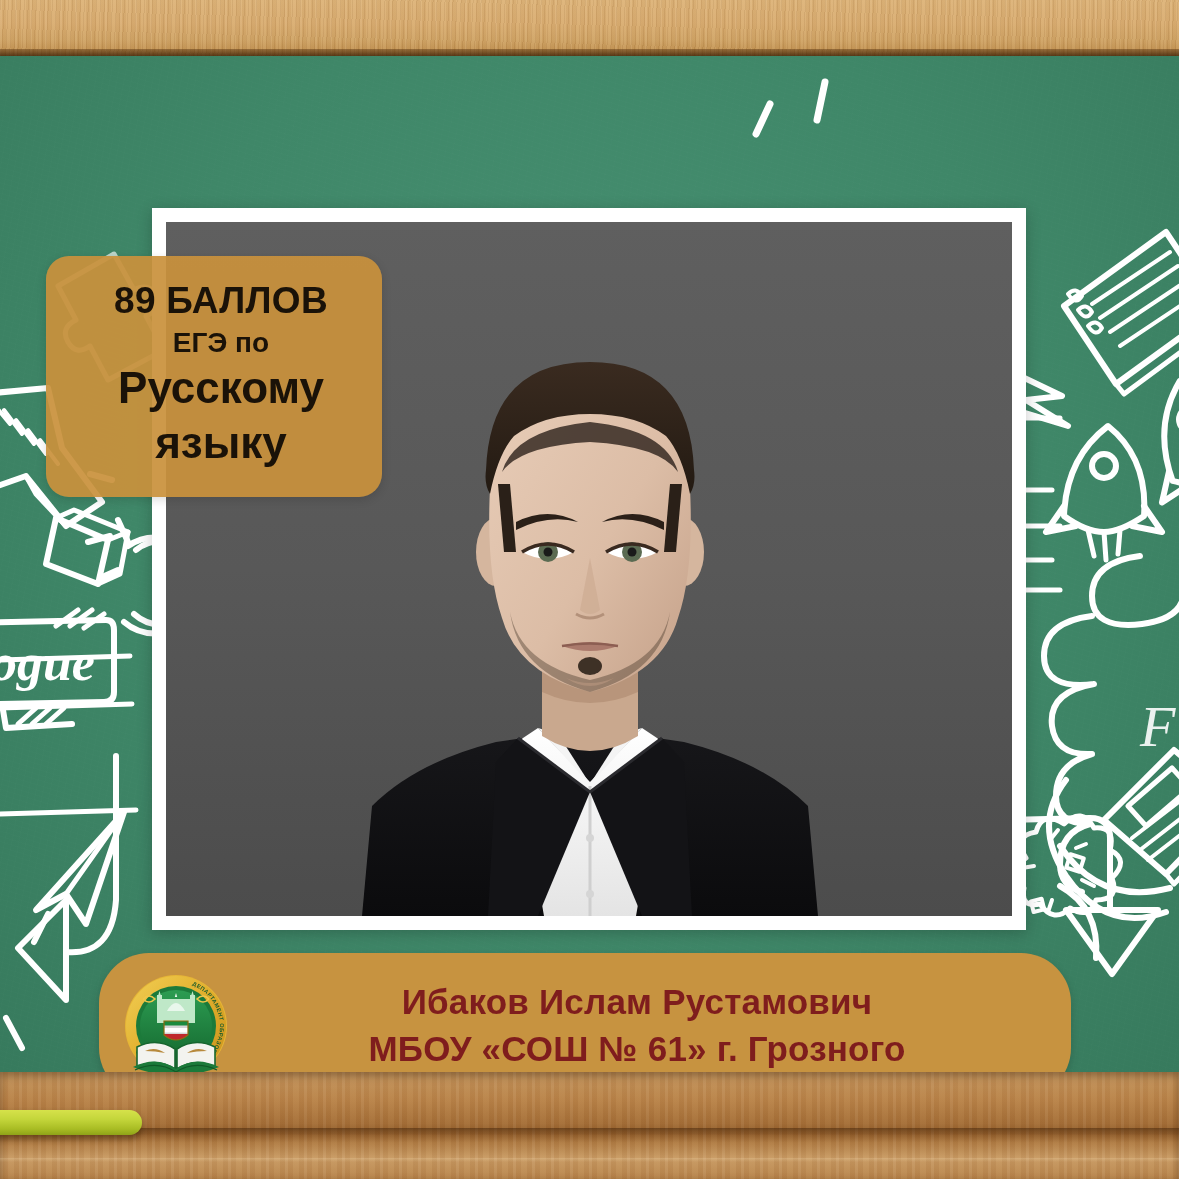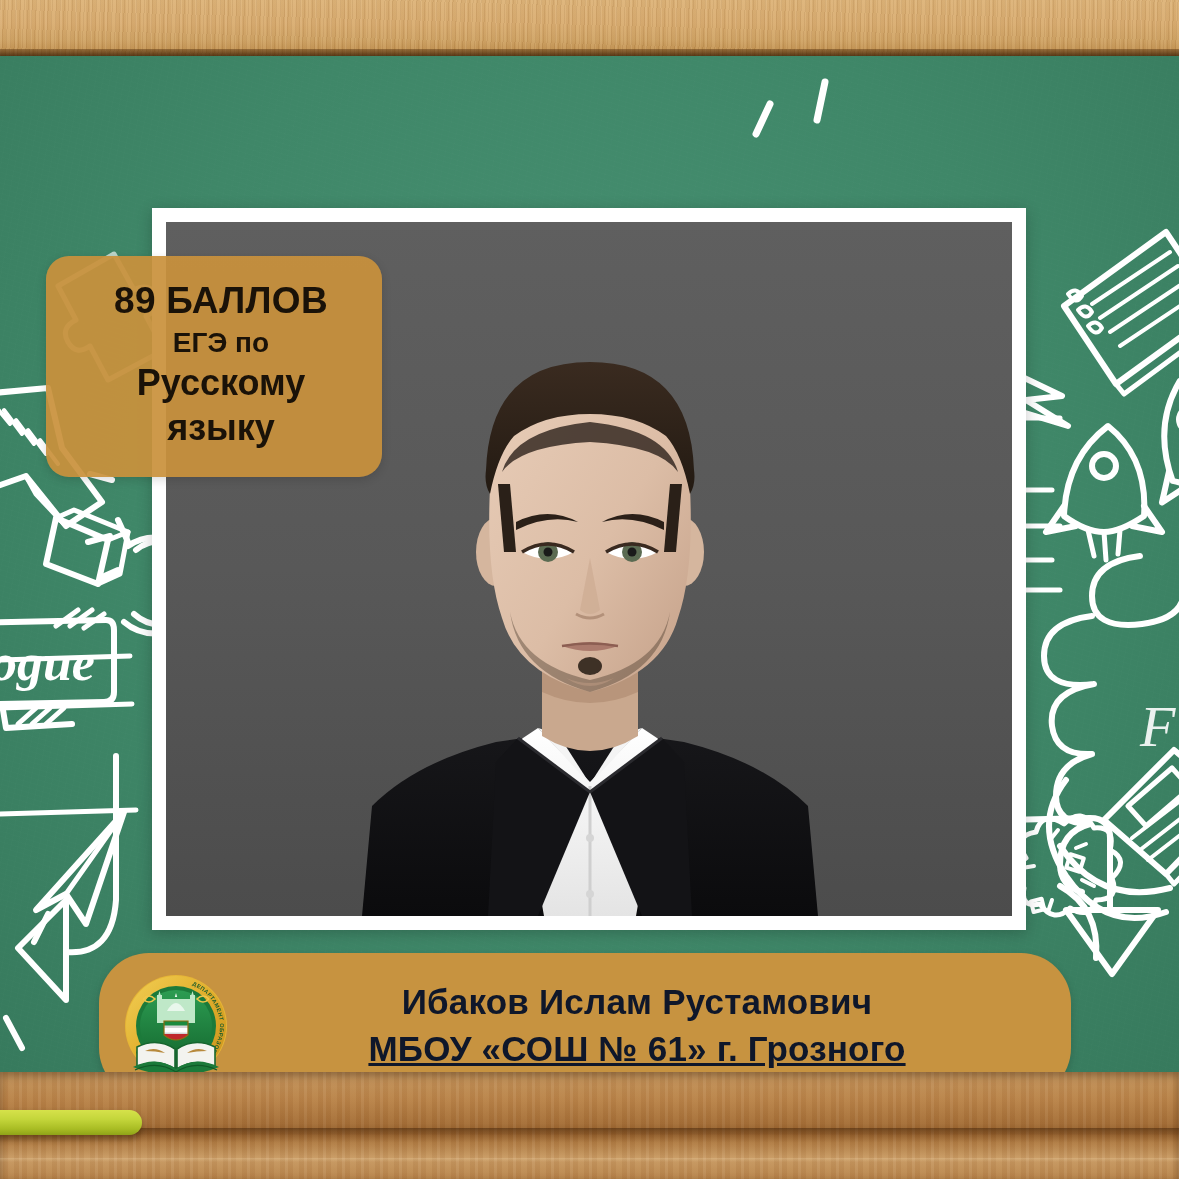--- a/index.html
+++ b/index.html
@@ -98,39 +98,39 @@
     color:#1a1208;
     font-weight:bold;
     font-size:35px;
     line-height:1.26;
     text-align:center;
     box-shadow:0 3px 10px rgba(0,0,0,.14);
     margin-left:12px;
   }
   .score-badge .l1{font-size:37px;letter-spacing:.3px;}
   .score-badge .l2{font-size:28px;}
-  .score-badge .l3{font-size:36px;}
+  .score-badge .l3{font-size:44px;}
 
   
   .name-banner{
     position:absolute;left:99px;top:897px;width:972px;height:145px;
     background:#c79340;
     border-radius:50px;
     display:flex;align-items:center;
     box-shadow:0 3px 9px rgba(0,0,0,.16);
   }
   .emblem{
     width:106px;height:106px;margin-left:24px;flex:0 0 auto;position:relative;
   }
   .name-text{
-    flex:1 1 auto;text-align:center;color:#0f172a;
+    flex:1 1 auto;text-align:center;color:#7f1d1d;
     font-weight:bold;padding-right:26px;
   }
   .name-text .nm{font-size:35px;letter-spacing:.2px;line-height:1.3;}
-  .name-text .sc{font-size:35px;letter-spacing:.2px;line-height:1.35;text-decoration:underline;}
+  .name-text .sc{font-size:35px;letter-spacing:.2px;line-height:1.35;}
 
   .cw{stroke:#ffffff;fill:none;stroke-linecap:round;stroke-linejoin:round;}
 </style>
 </head>
 <body>
 
 <div class="stage">
 
   <div class="board">
 

